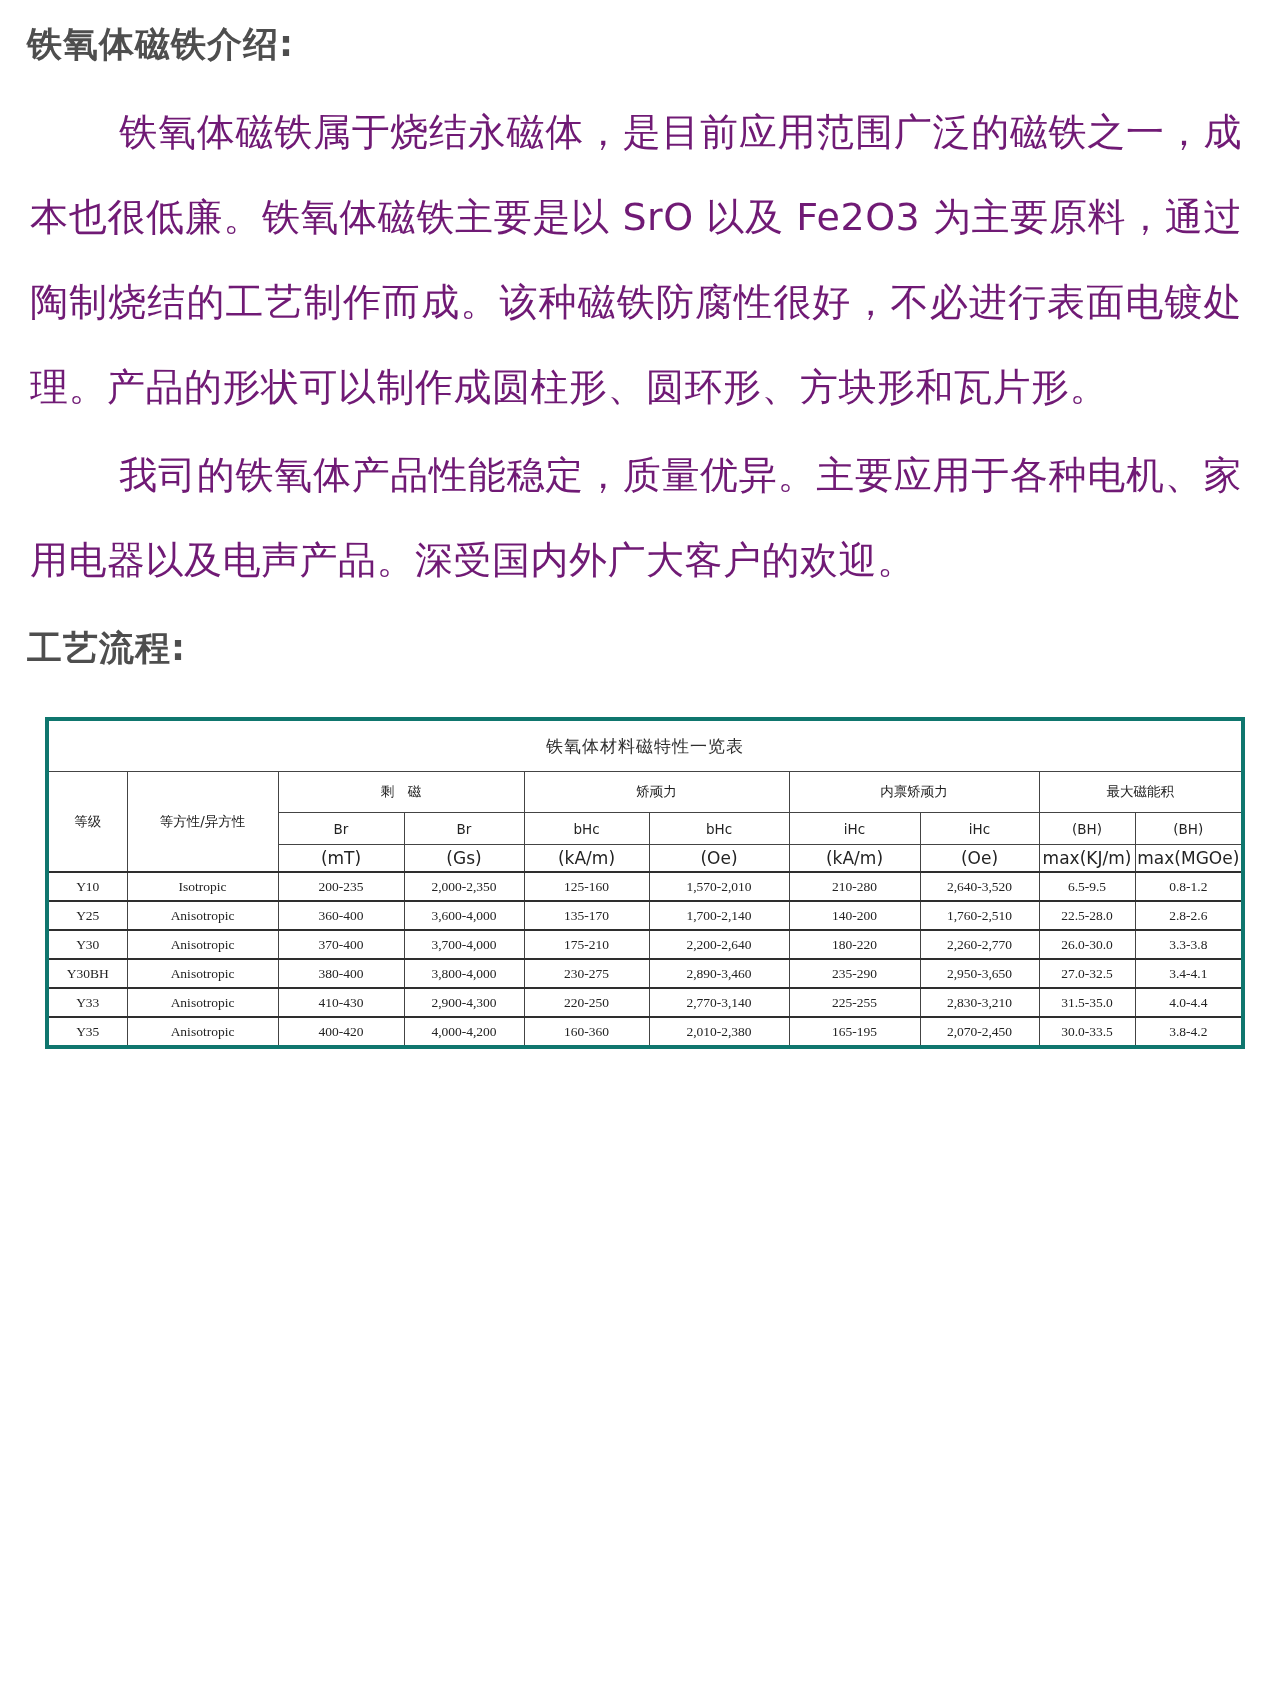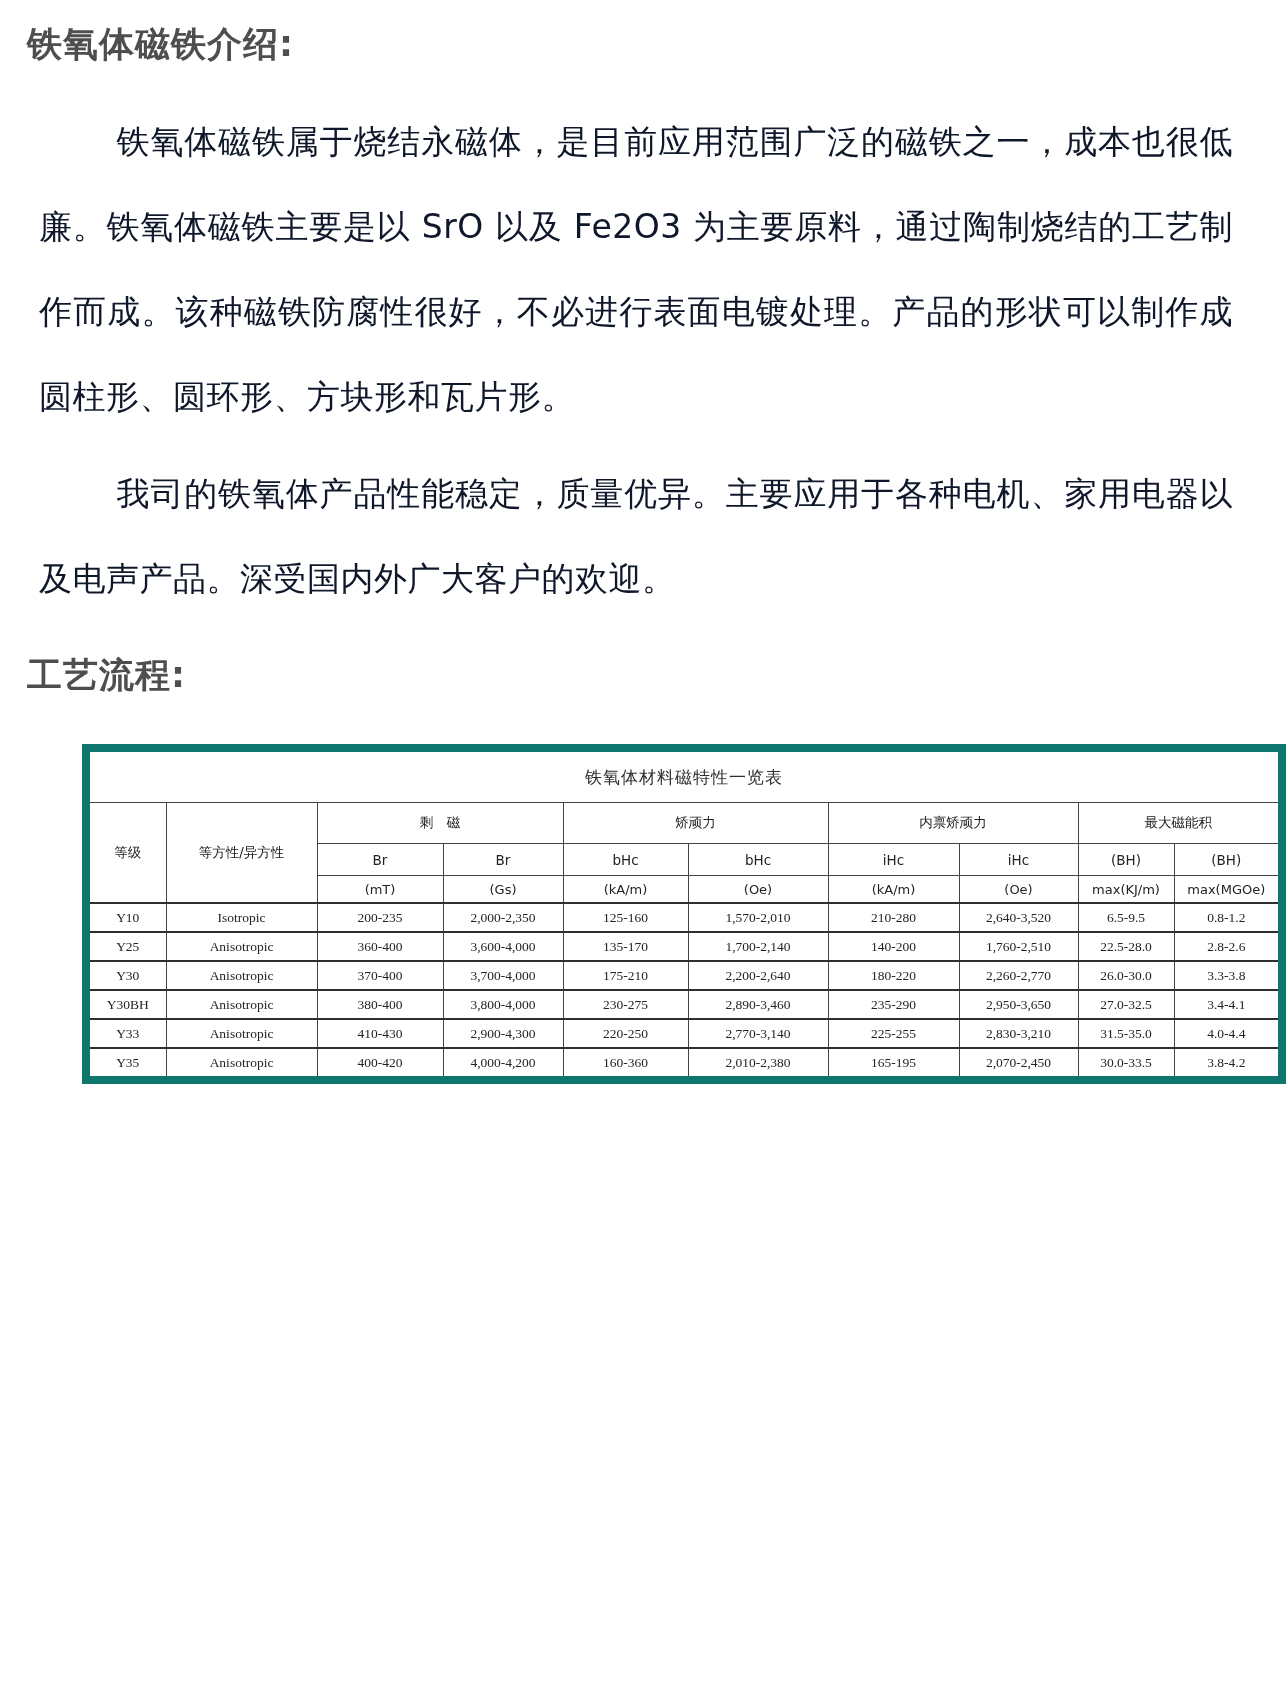--- a/index.html
+++ b/index.html
@@ -21,62 +21,61 @@
   }
   .doc-heading {
     margin: 0;
     font-size: 35px;
     font-weight: bold;
     color: #4e4e4e;
     line-height: 85px;
     letter-spacing: 1px;
   }
   .doc-par {
-    margin: 12px;
-    font-size: 33px;
+    margin: 3px;
+    font-size: 38px;
     line-height: 85px;
     text-align: justify;
-    color: #0f172a;
+    color: #701a75;
     letter-spacing: 0.5px;
   }
   .doc-par.indent {
     text-indent: 2.35em;
   }
   
   .table-wrap {
     margin: 26px 0 0 45px;
   }
   table.spec {
     border-collapse: collapse;
     table-layout: fixed;
     width: 1196px;
-    border: 8px solid #0f766e;
+    border: 4px solid #0f766e;
     color: #232323;
-    margin-left: 37px;
   }
   table.spec th,
   table.spec td {
     border: 1px solid #444444;
     text-align: center;
     vertical-align: middle;
     font-weight: normal;
     padding: 0;
     overflow: hidden;
     white-space: nowrap;
   }
   .title-row th {
     height: 50px;
     font-size: 17px;
     color: #2e2e2e;
     letter-spacing: 1px;
     border-bottom: 1px solid #444444;
   }
   .group-row th { height: 40px; font-size: 13.5px; }
   .sub-row th   { height: 31px; font-size: 13.5px; }
-  .unit-row th  { height: 26px; font-size: 13px;  }
+  .unit-row th  { height: 26px; font-size: 17px;  }
   table.spec tbody td {
     height: 27px;
     font-size: 13.5px;
     border-top-width: 2px;
     border-top-color: #2e2e2e;
     font-family: Liberation Serif, serif;
   }
 </style>
 </head>
 <body>

